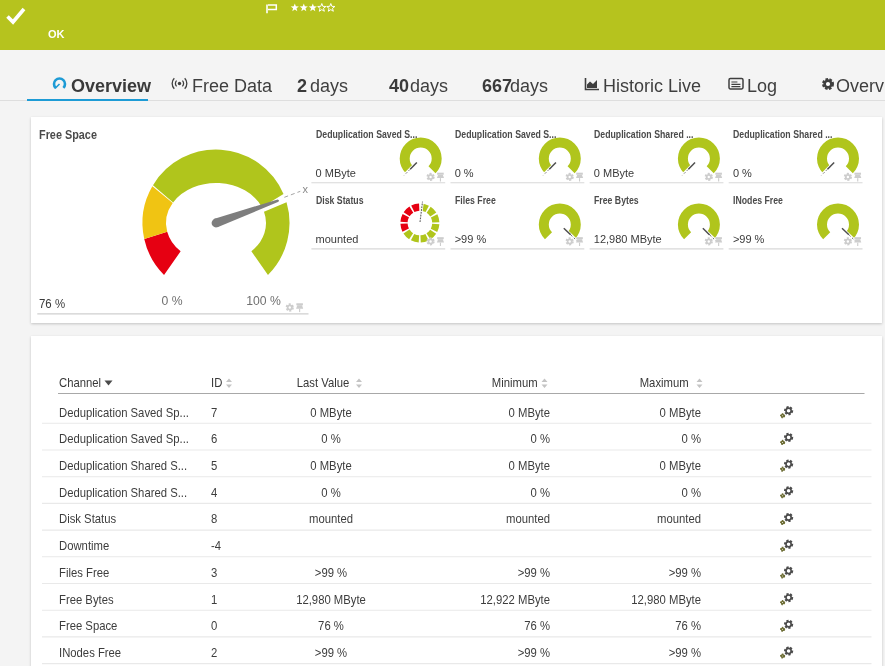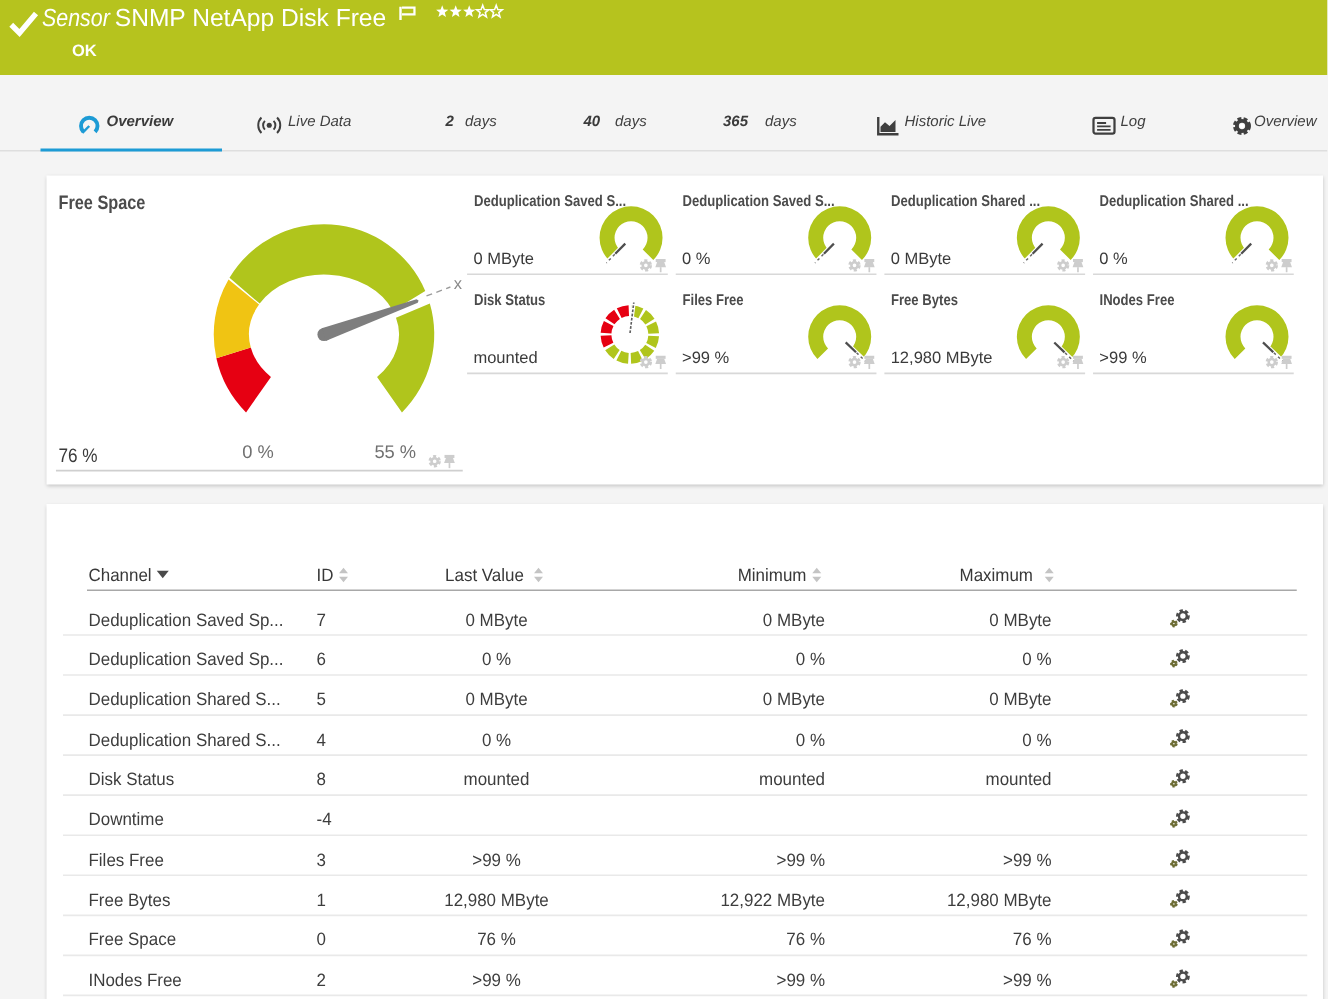--- a/index.html
+++ b/index.html
@@ -2,21 +2,21 @@
 <html><head><meta charset="utf-8"><style>
 * { margin:0; padding:0; box-sizing:content-box; }
 html,body { width:885px; height:666px; overflow:hidden; background:#f4f4f4;
   font-family:"Liberation Sans",sans-serif; position:relative; }
 #hdr { position:absolute; left:0; top:0; width:885px; height:50px; background:#b6c31e; }
 #title { position:absolute; left:28px; top:3px; font-size:16.4px; color:#fff; white-space:nowrap; }
 #title .it { font-style:italic; display:inline-block; transform:scaleX(0.87); transform-origin:0 0; margin-right:-8px; }
 #ok { position:absolute; left:48px; top:28px; font-size:11px; font-weight:bold; color:#fff; }
 #tabline { position:absolute; left:0; top:100px; width:885px; height:1.4px; background:#dedede; }
 #tabactive { position:absolute; left:27px; top:98.6px; width:121px; height:2.9px; background:#1d9bd5; }
-.tab { position:absolute; top:76px; font-size:10px; color:#3f3f3f; white-space:nowrap;font-style:italic; }
+.tab { position:absolute; top:76px; font-size:18px; color:#3f3f3f; white-space:nowrap; }
 .tabb { font-weight:bold; color:#3a3a3a; }
 #panel1 { position:absolute; left:30.5px; top:116.5px; width:851px; height:206px; background:#fff;
   box-shadow:0 1px 2.5px rgba(0,0,0,0.2); }
 #panel2 { position:absolute; left:30.5px; top:335.7px; width:851px; height:331px; background:#fff;
   box-shadow:0 1px 2.5px rgba(0,0,0,0.2); overflow:hidden; }
 #panel1 div, #panel2 div { position:absolute; white-space:nowrap; }
 .gt { font-size:10.4px; font-weight:600; color:#4b4b4b; transform:scaleX(0.84); transform-origin:0 0; }
 .gft { font-size:13px; font-weight:600; color:#4b4b4b; transform:scaleX(0.835); transform-origin:0 0; }
 .gv { font-size:11px; color:#3a3a3a; }
 .glab { font-size:12.2px; color:#707070; }
@@ -25,21 +25,20 @@
 .td { font-size:11.9px; color:#3d3d3d; transform:scaleX(0.95); }
 .ol { transform-origin:0 50%; }
 .oc { transform-origin:50% 50%; }
 .orr { transform-origin:100% 50%; }
 </style></head>
 <body>
 <div id="hdr">
     <svg width="22" height="20" viewBox="0 0 22 20" style="position:absolute;left:5px;top:6px">
       <path d="M2.5 10.5 L8 16 L19 3" stroke="#fff" stroke-width="3.6" fill="none"></path>
     </svg>
-    <div id="title"><span class="it">Sensor</span> SNMP NetApp Disk Free</div>
     <svg width="13" height="13" viewBox="0 0 13 13" style="position:absolute;left:265px;top:3px">
       <path d="M2 1.5 V10.3" stroke="#fff" stroke-width="1.6" fill="none"></path>
       <path d="M3 2.1 H11.3 V6.6 H3" stroke="#fff" stroke-width="1.5" fill="none"></path>
     </svg>
     <svg width="50" height="14" viewBox="0 0 50 14" style="position:absolute;left:289.5px;top:1px">
       <polygon points="4.8,2.5 3.74,5.34 0.71,5.47 3.08,7.36 2.27,10.28 4.8,8.61 7.33,10.28 6.52,7.36 8.89,5.47 5.86,5.34" fill="#fff"></polygon>
       <polygon points="13.8,2.5 12.74,5.34 9.71,5.47 12.08,7.36 11.27,10.28 13.8,8.61 16.33,10.28 15.52,7.36 17.89,5.47 14.86,5.34" fill="#fff"></polygon>
       <polygon points="22.8,2.5 21.74,5.34 18.71,5.47 21.08,7.36 20.27,10.28 22.8,8.61 25.33,10.28 24.52,7.36 26.89,5.47 23.86,5.34" fill="#fff"></polygon>
       <polygon points="31.8,2.5 30.74,5.34 27.71,5.47 30.08,7.36 29.27,10.28 31.8,8.61 34.33,10.28 33.52,7.36 35.89,5.47 32.86,5.34" fill="none" stroke="#fff" stroke-width="1"></polygon>
       <polygon points="40.8,2.5 39.74,5.34 36.71,5.47 39.08,7.36 38.27,10.28 40.8,8.61 43.33,10.28 42.52,7.36 44.89,5.47 41.86,5.34" fill="none" stroke="#fff" stroke-width="1"></polygon>
@@ -50,26 +49,26 @@
 <div id="tabactive"></div>
 <svg width="15" height="15" viewBox="0 0 15 15" style="position:absolute;left:52px;top:75.5px">
     <path d="M2.69 12.81 A6.8 6.8 0 1 1 12.31 12.81 L10.47 10.97 A4.2 4.2 0 1 0 4.53 10.97 Z" fill="#1d9bd5"></path>
     <line x1="7.5" y1="8" x2="2.97" y2="12.53" stroke="#1d9bd5" stroke-width="1.6"></line>
   </svg>
 <div class="tab tabb" style="left:71px">Overview</div>
 <svg width="17" height="15" viewBox="0 0 17 15" style="position:absolute;left:171px;top:76px">
     <circle cx="8.5" cy="7.5" r="1.7" fill="#3f3f3f"></circle>
     <path d="M5.6 4.6 a4.1 4.1 0 0 0 0 5.8 M3.3 2.3 a7.4 7.4 0 0 0 0 10.4 M11.4 4.6 a4.1 4.1 0 0 1 0 5.8 M13.7 2.3 a7.4 7.4 0 0 1 0 10.4" stroke="#3f3f3f" stroke-width="1.3" fill="none"></path>
   </svg>
-<div class="tab" style="left:192px">Live Data</div>
+<div class="tab" style="left:192px">Free Data</div>
 <div class="tab tabb" style="left:297px">2</div>
 <div class="tab" style="left:310px">days</div>
 <div class="tab tabb" style="left:389px">40</div>
 <div class="tab" style="left:410px">days</div>
-<div class="tab tabb" style="left:482px">365</div>
+<div class="tab tabb" style="left:482px">667</div>
 <div class="tab" style="left:510px">days</div>
 <svg width="16" height="14" viewBox="0 0 16 14" style="position:absolute;left:584px;top:77px">
     <path d="M1.5 1 V12.5 H15" stroke="#3f3f3f" stroke-width="1.6" fill="none"></path>
     <path d="M3 11 L3 7.5 L6 4.5 L9 7 L13 3 L13 11 Z" fill="#3f3f3f"></path>
   </svg>
 <div class="tab" style="left:603px">Historic Live</div>
 <svg width="16" height="14" viewBox="0 0 16 14" style="position:absolute;left:728px;top:77px">
     <rect x="1" y="1.5" width="14" height="10.5" rx="1.4" stroke="#3f3f3f" stroke-width="1.5" fill="none"></rect>
     <path d="M3.4 5 h6 M3.4 7.3 h9 M3.4 9.6 h9" stroke="#3f3f3f" stroke-width="1.2" fill="none"></path>
   </svg>
@@ -236,21 +235,21 @@
     <div class="gv" style="left:424.2px;top:116.8px;">&gt;99 %</div>
     <div class="gt" style="left:563.3000000000001px;top:12.8px;">Deduplication Shared ...</div>
     <div class="gv" style="left:563.3000000000001px;top:50.6px;">0 MByte</div>
     <div class="gt" style="left:563.3000000000001px;top:78.4px;">Free Bytes</div>
     <div class="gv" style="left:563.3000000000001px;top:116.8px;">12,980 MByte</div>
     <div class="gt" style="left:702.4000000000001px;top:12.8px;">Deduplication Shared ...</div>
     <div class="gv" style="left:702.4000000000001px;top:50.6px;">0 %</div>
     <div class="gt" style="left:702.4000000000001px;top:78.4px;">INodes Free</div>
     <div class="gv" style="left:702.4000000000001px;top:116.8px;">&gt;99 %</div>
     <div class="glab" style="left:111.5px;top:177px;width:60px;text-align:center;">0 %</div>
-    <div class="glab" style="left:203px;top:177px;width:60px;text-align:center;">55 %</div>
+    <div class="glab" style="left:203px;top:177px;width:60px;text-align:center;">100 %</div>
     <div class="gbig" style="left:8.5px;top:179.5px;">76 %</div>
   </div>
 <div id="panel2">
     <svg width="851" height="331" viewBox="0 0 851 331" style="position:absolute;left:0;top:0">
       <line x1="27" y1="57.5" x2="833.5" y2="57.5" stroke="#a8a8a8" stroke-width="1.1"></line>
       <line x1="11" y1="87.3" x2="840.5" y2="87.3" stroke="#e9e9e9" stroke-width="1.1"></line>
       <line x1="11" y1="114" x2="840.5" y2="114" stroke="#e9e9e9" stroke-width="1.1"></line>
       <line x1="11" y1="140.7" x2="840.5" y2="140.7" stroke="#e9e9e9" stroke-width="1.1"></line>
       <line x1="11" y1="167.4" x2="840.5" y2="167.4" stroke="#e9e9e9" stroke-width="1.1"></line>
       <line x1="11" y1="194.1" x2="840.5" y2="194.1" stroke="#e9e9e9" stroke-width="1.1"></line>

